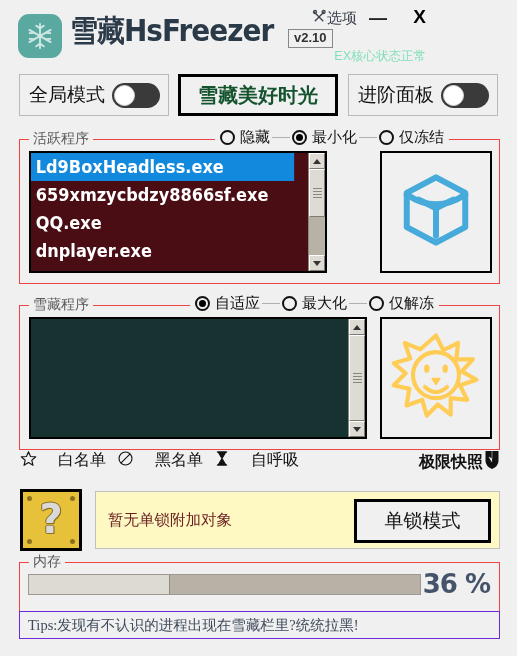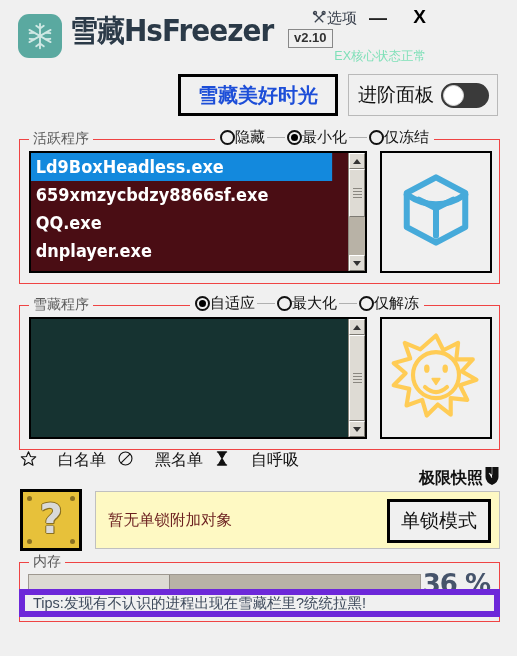--- a/index.html
+++ b/index.html
@@ -53,21 +53,21 @@
     color: #333;
     padding: 1px 5px 2px 5px;
     line-height: 14px;
   }
   .win-options {
     position: absolute;
     right: 86px; top: 9px;
     font-size: 15px;
     color: #3d4450;
     cursor: pointer;
-    display: flex; align-items: center; gap: 0;
+    display: flex; gap: 0;
   }
   .win-min {
     position: absolute;
     right: 56px; top: 8px;
     font-size: 18px;
     font-weight: bold;
     color: #222;
     cursor: pointer;
     line-height: 20px;
   }
@@ -122,21 +122,21 @@
     box-sizing: border-box;
   }
   .big-button {
     position: absolute;
     left: 178px; top: 0;
     width: 160px; height: 42px;
     border: 3px solid #000;
     background: #f0f0f0;
     font-size: 20px;
     font-weight: bold;
-    color: #1d4ed8;
+    color: #14532d;
     cursor: pointer;
     box-sizing: border-box;
     display: flex; align-items: center; justify-content: center;
     font-family: "DejaVu Sans", sans-serif;
   }
 
   
   .groupbox {
     position: absolute;
     border: 1px solid #ef4444;
@@ -154,21 +154,21 @@
   }
   .gb-radios {
     position: absolute;
     top: -12px;
     display: flex;
     align-items: center;
     background: #f0f0f0;
     padding: 0 3px;
     gap: 0px;
   }
-  .radio-item { display: flex; align-items: center; padding: 0 2px; cursor: pointer; }
+  .radio-item { display: flex; align-items: center; gap: 5px; padding: 0 2px; cursor: pointer; }
   .radio-circle {
     width: 15px; height: 15px;
     border: 2px solid #111;
     border-radius: 50%;
     box-sizing: border-box;
     background: #f0f0f0;
     position: relative;
     flex: none;
   }
   .radio-circle.on::after {
@@ -277,21 +277,20 @@
   .snapshot {
     position: absolute;
     right: 17px; top: 0;
     display: flex; align-items: center; gap: 1px;
     font-size: 16px;
     font-weight: bold;
     color: #111;
     cursor: pointer;
     white-space: nowrap;
     font-family: "DejaVu Sans", sans-serif;
-    margin-top: 16px;
   }
 
   
   .lockrow { position: absolute; left: 0; top: 489px; width: 517px; height: 62px; }
   .qblock {
     position: absolute;
     left: 20px; top: 0;
     width: 62px; height: 62px;
     border: 3px solid #000;
     background: #e7c13a;
@@ -329,21 +328,21 @@
     position: absolute;
     left: 12px; top: 50%;
     transform: translateY(-50%);
     font-size: 15.5px;
     color: #6b1f1f;
     white-space: nowrap;
   }
   .lock-button {
     position: absolute;
     right: 8px; top: 7px;
-    width: 104px; height: 44px;
+    width: 137px; height: 44px;
     border: 3px solid #000;
     background: #f0f0f0;
     box-sizing: border-box;
     display: flex; align-items: center; justify-content: center;
     font-size: 19px;
     color: #111;
     cursor: pointer;
   }
 
   
@@ -369,26 +368,26 @@
     font-size: 26px;
     font-weight: bold;
     color: #46546b;
     white-space: nowrap;
     letter-spacing: -1px;
   }
 
   
   .tipsbar {
     position: absolute;
-    left: 19px; top: 589px;
+    left: 19px; top: 611px;
     width: 481px; height: 28px;
-    border: 6px solid #6d28d9;
-    background: #f0f0f0;
-    box-sizing: border-box;
-    display: flex; align-items: center;
+    border: 1px solid #6d28d9;
+    background: #f0f0f0;
+    box-sizing: border-box;
+    display: flex; align-items: center; font-family: Liberation Serif, serif;
   }
   .tips-text {
     padding-left: 8px;
     font-size: 14.5px;
     color: #3e4a5c;
     white-space: nowrap;
   }
 </style>
 </head>
 <body>
@@ -427,20 +426,26 @@
       </svg>
     </span>
     <span>选项</span>
   </div>
   <div class="win-min">—</div>
   <div class="win-close">X</div>
   <div class="core-status">EX核心状态正常</div>
 </div>
 
 <div class="ctrlrow">
+  <div class="ctrl-box" id="box-global">
+    <span class="ctrl-label">全局模式</span>
+    <span class="toggle">
+        <span class="knob"></span>
+      </span>
+  </div>
 
   <div class="big-button">雪藏美好时光</div>
 
   <div class="ctrl-box" id="box-adv">
     <span class="ctrl-label">进阶面板</span>
     <span class="toggle">
         <span class="knob"></span>
       </span>
   </div>
 </div>
@@ -457,21 +462,21 @@
       <span class="radio-circle on"></span>
       <span class="radio-text">最小化</span>
     </span>
     <span class="radio-sep"></span>
     <span class="radio-item">
       <span class="radio-circle"></span>
       <span class="radio-text">仅冻结</span>
     </span>
   </div>
 
-  <div class="listbox" style="left:9px; top:11px; width:338px; height:122px; background:#4a0d14;">
+  <div class="listbox" style="left:9px; top:11px; width:298px; height:122px; background:#4a0d14;">
     <div class="list-area">
       <div class="list-item sel">Ld9BoxHeadless.exe</div>
       <div class="list-item">659xmzycbdzy8866sf.exe</div>
       <div class="list-item">QQ.exe</div>
       <div class="list-item">dnplayer.exe</div>
     </div>
     <div class="scrollbar">
       <div class="sb-btn">
           <span class="sb-arrow up"></span>
         </div>

